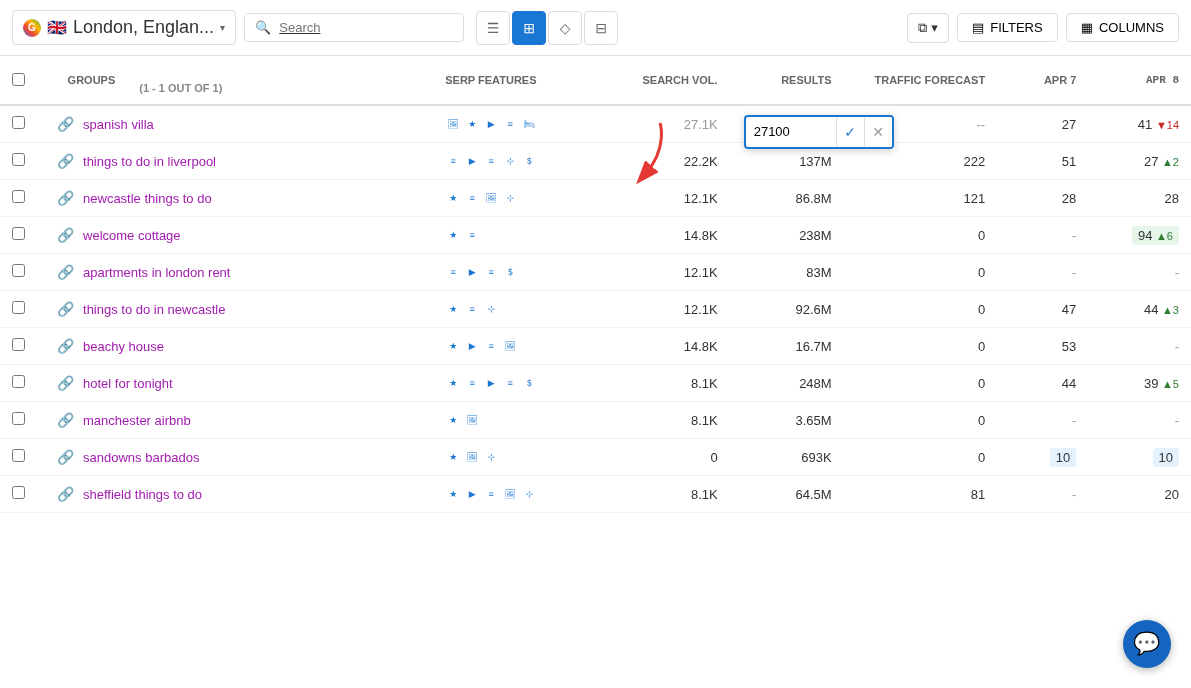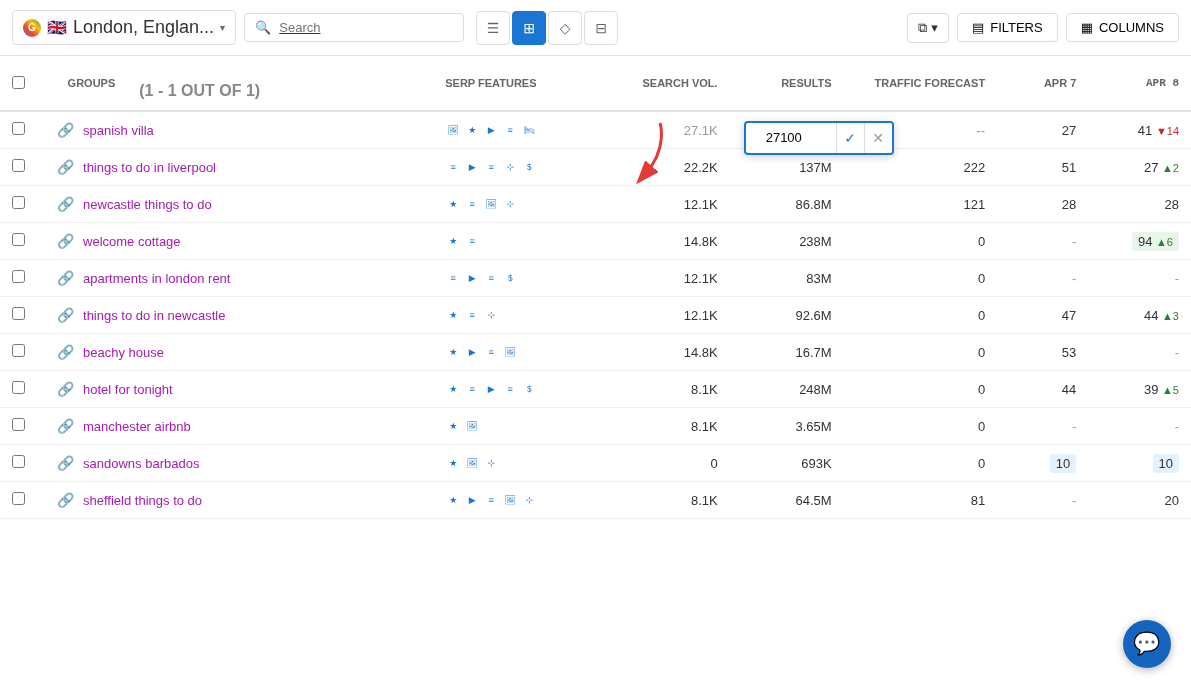--- a/index.html
+++ b/index.html
@@ -132,21 +132,21 @@
     .rank-up { color: #2e7d32; font-size: 11px; }
     .rank-down { color: #c62828; font-size: 11px; }
     .rank-highlight { background: #e8f5e9; padding: 2px 6px; border-radius: 3px; }
     .rank-highlight-blue { background: #e3f2fd; padding: 2px 6px; border-radius: 3px; }
 
     .link-icon { color: #1976d2; font-size: 14px; cursor: pointer; }
 
     .groups-header-cell {
       display: flex; align-items: center; gap: 24px; padding-left: 10px;
     }
-    .groups-count { font-size: 16px; color: #888; margin-top: 16px; }
+    .groups-count { font-size: 11px; color: #888; margin-top: 16px; }
 
     
     .chat-bubble {
       position: fixed; bottom: 20px; right: 20px;
       width: 48px; height: 48px;
       background: #1565c0;
       border-radius: 50%;
       display: flex; align-items: center; justify-content: center;
       cursor: pointer;
       box-shadow: 0 2px 8px rgba(0,0,0,0.3);
@@ -238,21 +238,21 @@
               <span class="serp-icon blue">★</span>
               <span class="serp-icon blue">▶</span>
               <span class="serp-icon blue">≡</span>
               <span class="serp-icon blue">🛏</span>
             </div>
           </td>
           <td class="volume-cell" style="position: relative;">
       <div style="position:relative; display:inline-block;">
         <span style="color:#999;">27.1K</span>
         <div style="position:absolute; top:-2px; left:60px; z-index:200; display:flex; align-items:center; background:#fff; border:2px solid #1976d2; border-radius:4px; box-shadow:0 2px 8px rgba(0,0,0,0.18); overflow:hidden;">
-          <input type="text" value="27100" style="border: none; outline: none; padding: 5px 20px; font-size: 13px; width: 90px;">
+          <input type="text" value="27100" style="border: none; outline: none; padding: 5px 8px; font-size: 13px; width: 90px;">
           <button style="width:28px;height:30px;border:none;border-left:1px solid #ddd;background:#fff;cursor:pointer;color:#1976d2;font-size:14px;display:flex;align-items:center;justify-content:center;">✓</button>
           <button style="width:28px;height:30px;border:none;border-left:1px solid #ddd;background:#fff;cursor:pointer;color:#999;font-size:14px;display:flex;align-items:center;justify-content:center;">✕</button>
         </div>
       </div>
     </td>
           <td class="results-cell"><span><span class="dash">--</span></span></td>
           <td class="traffic-cell"><span><span class="dash">--</span></span></td>
           <td class="rank-cell"><span>27</span></td>
           <td class="rank-cell"><span>41 <span class="rank-down">▼14</span></span></td>
         </tr>

